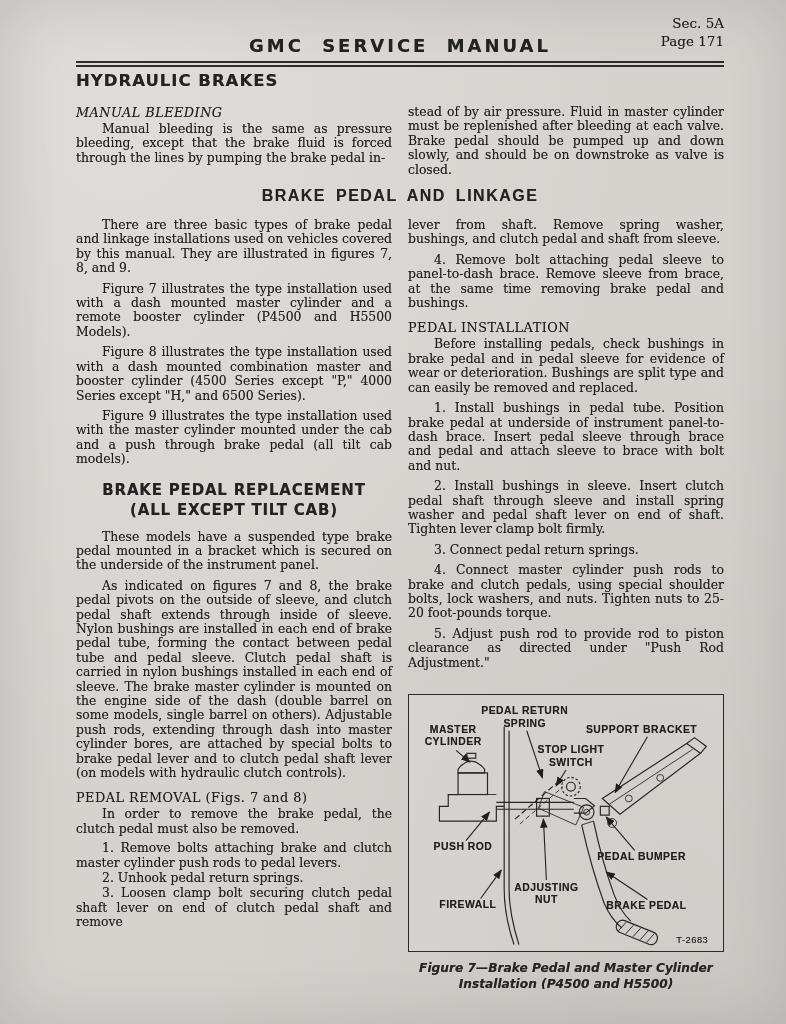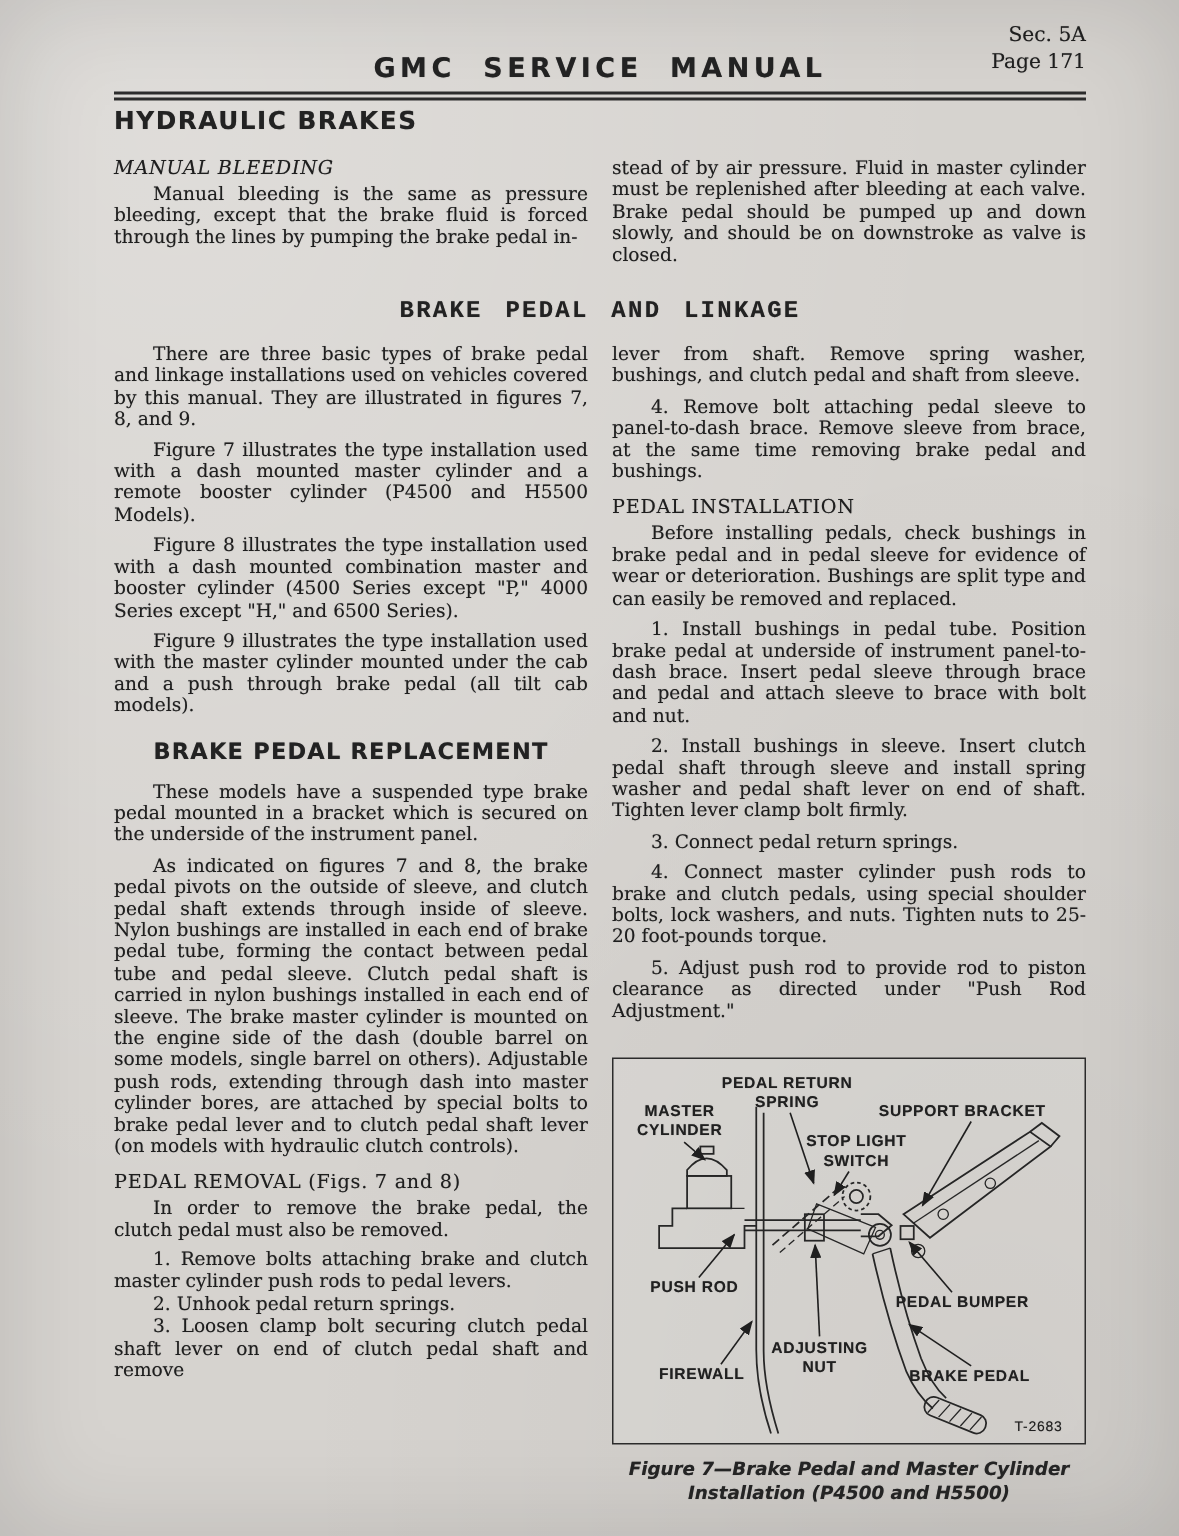--- a/index.html
+++ b/index.html
@@ -50,22 +50,22 @@
     text-align:justify; text-indent:26px;
   }
   p.noindent { text-indent:0; }
   p.tight { margin-bottom:1px; }
   .sub-head {
     font-size:12.8px; letter-spacing:0.5px;
     margin:10px 0 2px 0; text-indent:0;
   }
   .sub-head.first { margin-top:2px;font-style:italic; }
   .section-title {
-    text-align:center; margin:15px 0 13px 0;
-    font-family:Liberation Mono, monospace; font-weight:bold;
+    text-align:center; margin:4px 0 13px 0;
+    font-family:Liberation Sans, sans-serif; font-weight:bold;
     font-size:16px; letter-spacing:1.5px; word-spacing:4px; color:#222;
   }
   .block-title {
     text-align:center; margin:13px 0 10px 0;
     font-family:"DejaVu Sans", sans-serif; font-weight:bold;
     font-size:15px; letter-spacing:0.8px; line-height:20px; color:#222;
   }
   
   .figure-box {
     margin-top:24px;
@@ -118,20 +118,21 @@
 
   <div class="two-col">
 
     <div class="col">
       <p class="body-p">There are three basic types of brake pedal and linkage installations used on vehicles covered by this manual. They are illustrated in figures 7, 8, and 9.</p>
       <p class="body-p">Figure 7 illustrates the type installation used with a dash mounted master cylinder and a remote booster cylinder (P4500 and H5500 Models).</p>
       <p class="body-p">Figure 8 illustrates the type installation used with a dash mounted combination master and booster cylinder (4500 Series except "P," 4000 Series except "H," and 6500 Series).</p>
       <p class="body-p">Figure 9 illustrates the type installation used with the master cylinder mounted under the cab and a push through brake pedal (all tilt cab models).</p>
       <div class="block-title">
         <div>BRAKE PEDAL REPLACEMENT</div>
+        <div>(ALL EXCEPT TILT CAB)</div>
       </div>
       <p class="body-p">These models have a suspended type brake pedal mounted in a bracket which is secured on the underside of the instrument panel.</p>
       <p class="body-p">As indicated on figures 7 and 8, the brake pedal pivots on the outside of sleeve, and clutch pedal shaft extends through inside of sleeve. Nylon bushings are installed in each end of brake pedal tube, forming the contact between pedal tube and pedal sleeve. Clutch pedal shaft is carried in nylon bushings installed in each end of sleeve. The brake master cylinder is mounted on the engine side of the dash (double barrel on some models, single barrel on others). Adjustable push rods, extending through dash into master cylinder bores, are attached by special bolts to brake pedal lever and to clutch pedal shaft lever (on models with hydraulic clutch controls).</p>
       <div class="sub-head">PEDAL REMOVAL (Figs. 7 and 8)</div>
       <p class="body-p tight">In order to remove the brake pedal, the clutch pedal must also be removed.</p>
       <p class="body-p tight" style="margin-top:5px;">1. Remove bolts attaching brake and clutch master cylinder push rods to pedal levers.</p>
       <p class="body-p tight">2. Unhook pedal return springs.</p>
       <p class="body-p tight">3. Loosen clamp bolt securing clutch pedal shaft lever on end of clutch pedal shaft and remove</p>
     </div>
 

